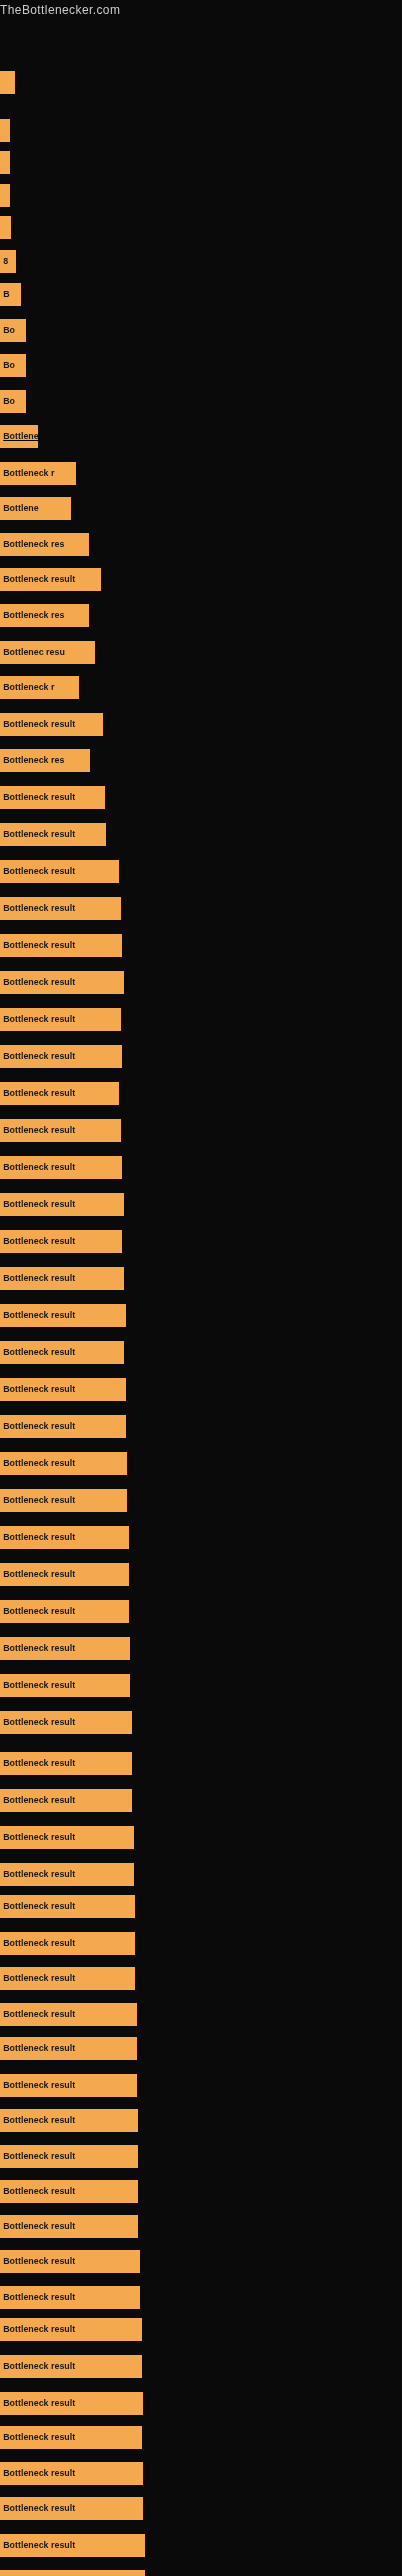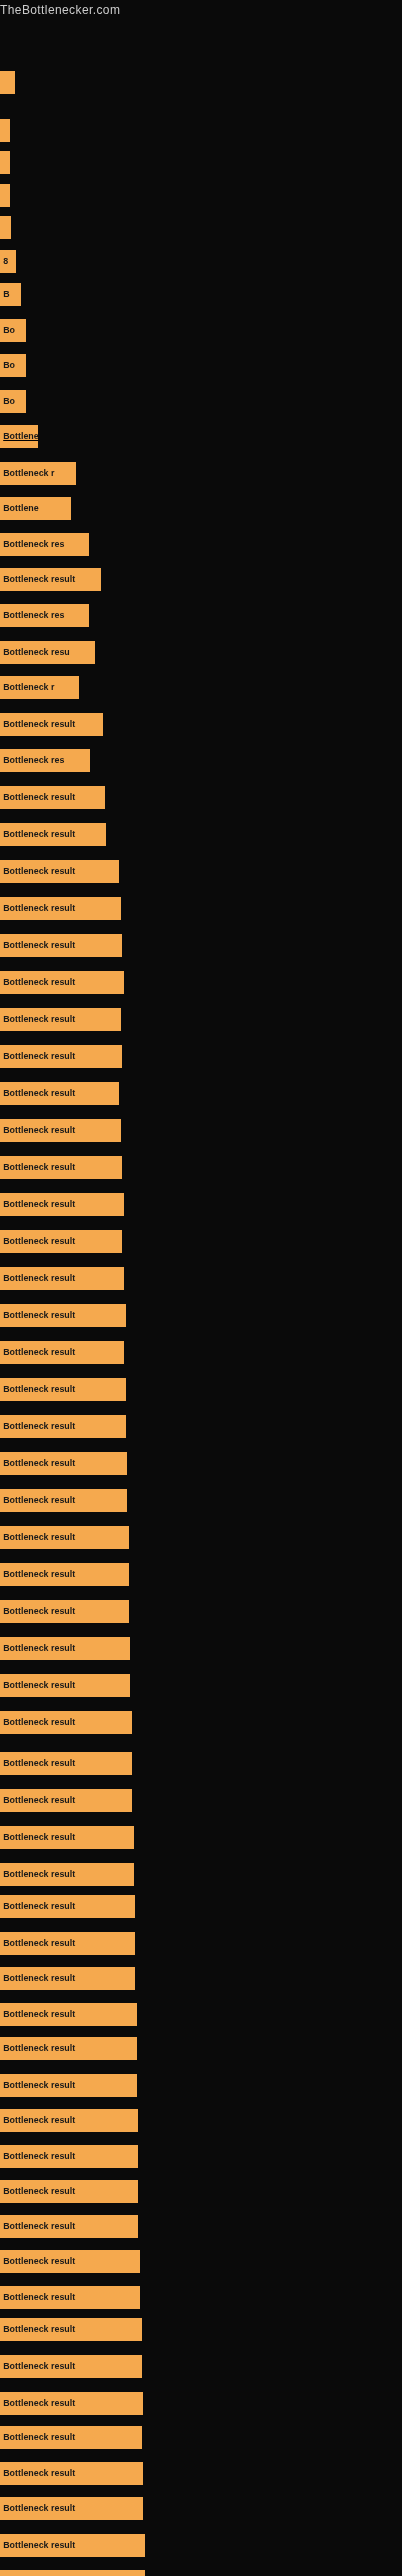--- a/index.html
+++ b/index.html
@@ -124,21 +124,21 @@
         <span class="bar-label">Bottleneck result</span>
       </div>
     </div>
     <div class="bar-container" style="top: 604px; left: 0px;">
       <div class="bar" style="width: 89px;">
         <span class="bar-label">Bottleneck res</span>
       </div>
     </div>
     <div class="bar-container" style="top: 641px; left: 0px;">
       <div class="bar" style="width: 95px;">
-        <span class="bar-label">Bottleneck resu</span>
+        <span class="bar-label">Bottlenec resu</span>
       </div>
     </div>
     <div class="bar-container" style="top: 676px; left: 0px;">
       <div class="bar" style="width: 79px;">
         <span class="bar-label">Bottleneck r</span>
       </div>
     </div>
     <div class="bar-container" style="top: 713px; left: 0px;">
       <div class="bar" style="width: 103px;">
         <span class="bar-label">Bottleneck result</span>

